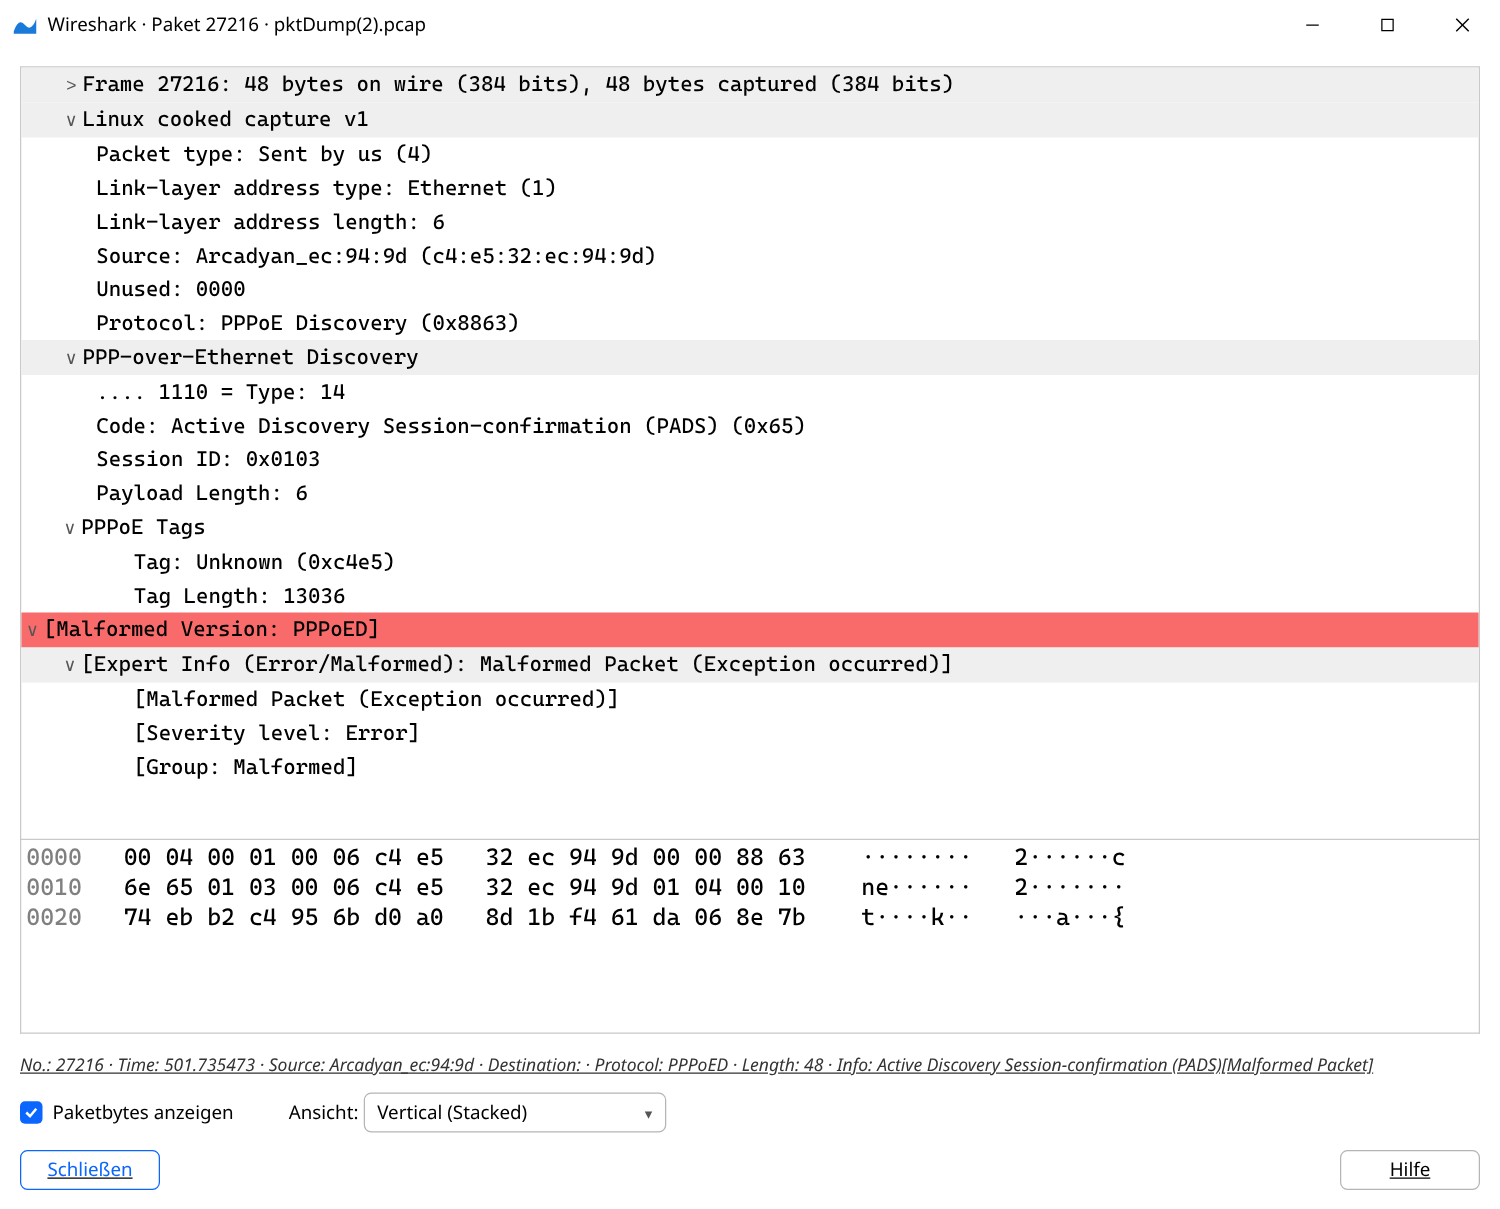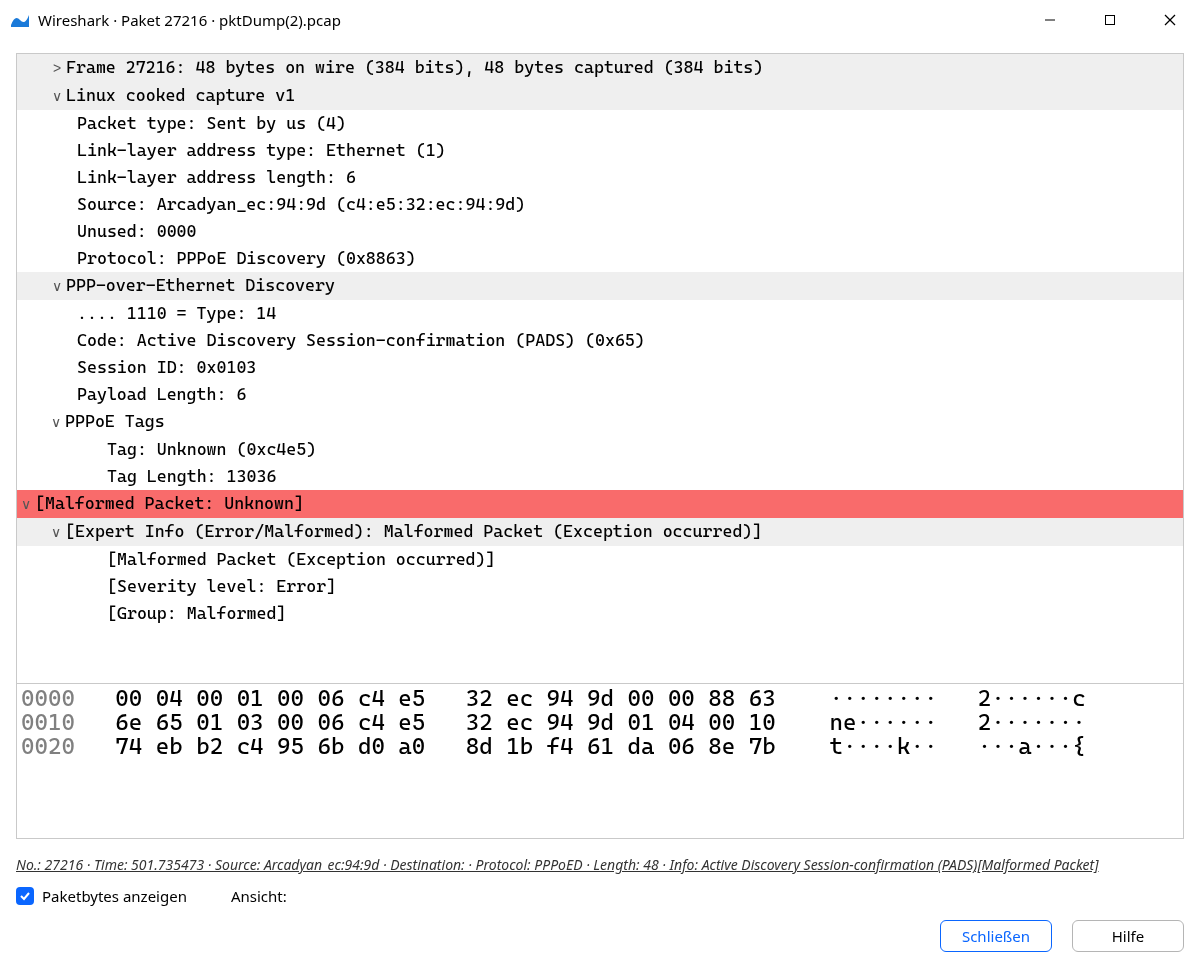--- a/index.html
+++ b/index.html
@@ -81,21 +81,21 @@
   .toggle.right::before { content: ">"; }
   .pad { display: inline-block; }
   .pad-0 { width: 0px; }
   .pad-1 { width: 30px; }
   .pad-2 { width: 60px; }
   .pad-3 { width: 90px; }
   .hex-pane {
     border: 1px solid #c9c9c9;
     border-top: 0;
     font-family: "Cascadia Mono", Consolas, "Courier New", monospace;
-    font-size: 23px;
+    font-size: 19px;
     line-height: 24px;
     white-space: pre;
     padding: 2px 4px;
     height: 150px;
     overflow: hidden;
     background:#fff;
     color:#000;
   }
   .hex-offset { color: #808080; }
   .status-line {
@@ -128,23 +128,24 @@
     width: 220px;
     display: inline-flex;
     align-items: center;
     justify-content: space-between;
     height: 24px;
     font-size: 15px;
     background:#fff;
   }
   .buttons-row {
     display: flex;
-    justify-content: flex-end;
+    justify-content: space-between;
     gap: 20px;
     padding-bottom: 4px;
+    text-decoration: underline;
   }
   .btn {
     border: 1px solid #b5b5b5;
     border-radius: 6px;
     padding: 5px 20px;
     font-size: 15px;
     background: #fff;
     min-width: 70px;
     text-align: center;
   }
@@ -259,21 +260,21 @@
         <span>Tag: Unknown (0xc4e5)</span>
       </div>
     <div class="row">
         <span class="pad pad-3"></span>
         <span>Tag Length: 13036</span>
       </div>
 
     <div class="row error">
       <span class="pad pad-0"></span>
         <span class="toggle down"></span>
-      <span>[Malformed Packet: Unknown]</span>
+      <span>[Malformed Version: PPPoED]</span>
     </div>
     <div class="row header-sub">
       <span class="pad pad-1"></span>
         <span class="toggle down"></span>
       <span>[Expert Info (Error/Malformed): Malformed Packet (Exception occurred)]</span>
     </div>
     <div class="row">
         <span class="pad pad-3"></span>
         <span>[Malformed Packet (Exception occurred)]</span>
       </div>
@@ -297,20 +298,24 @@
   <div class="controls-row">
     <span class="label-inline">
       <span class="checkbox">
         <svg viewBox="0 0 12 12">
             <polyline points="2,6 5,9 10,3" fill="none" stroke="#fff" stroke-width="2"></polyline>
           </svg>
       </span>
       <span>Paketbytes anzeigen</span>
     </span>
     <span style="margin-left:40px">Ansicht:</span>
+    <span class="combo">
+      <span>Vertical (Stacked)</span>
+      <span class="chev">▾</span>
+    </span>
   </div>
 
   <div class="buttons-row">
     <span class="btn primary">Schließen</span>
     <span class="btn">Hilfe</span>
   </div>
 
 </div>
 
 </body></html>

